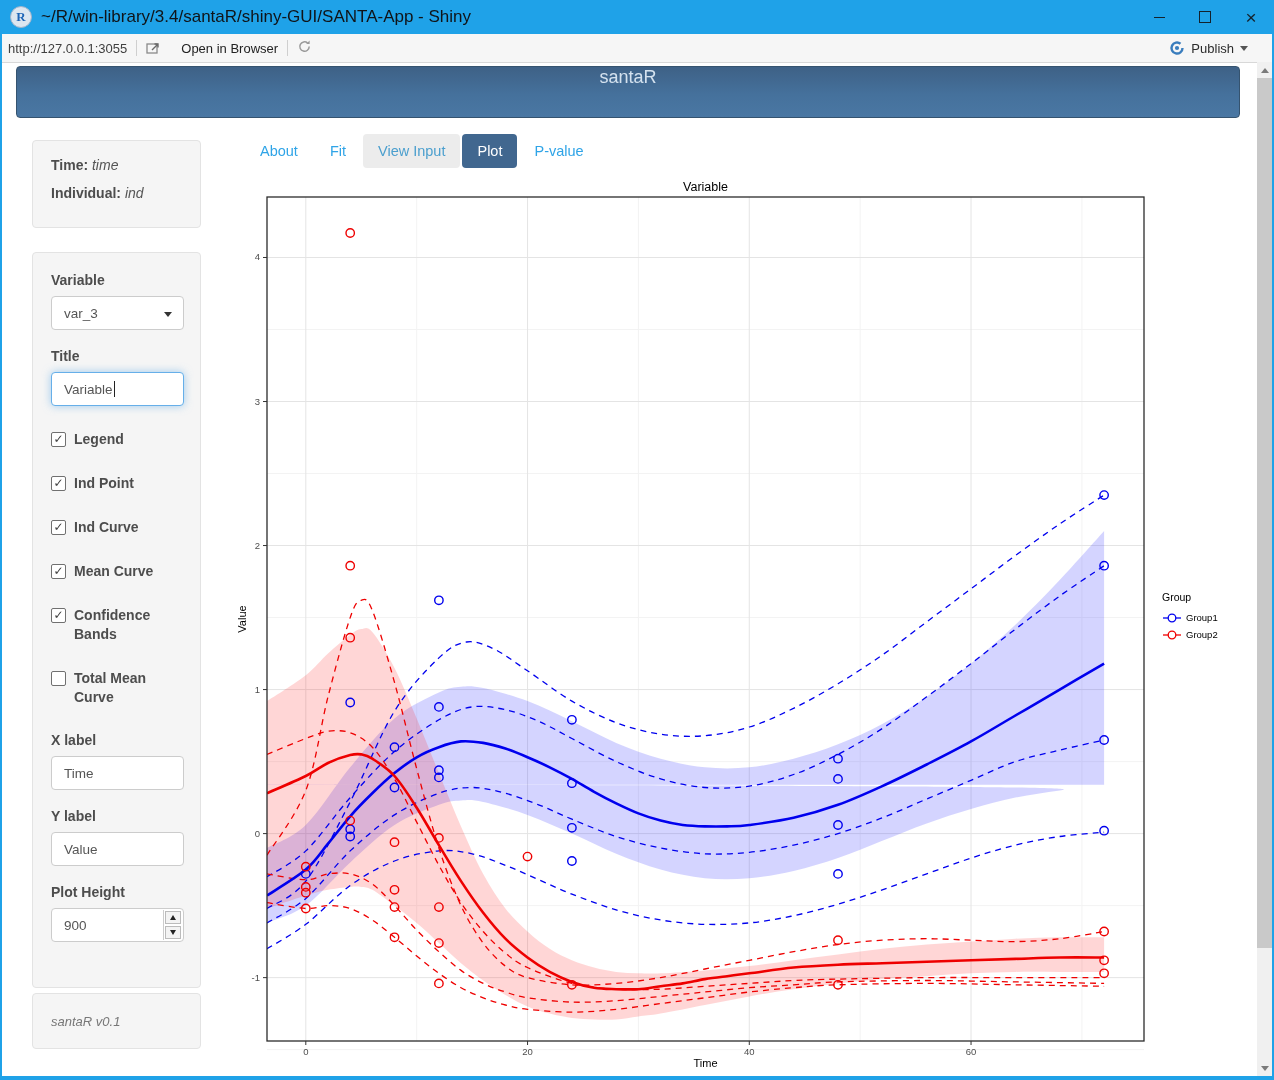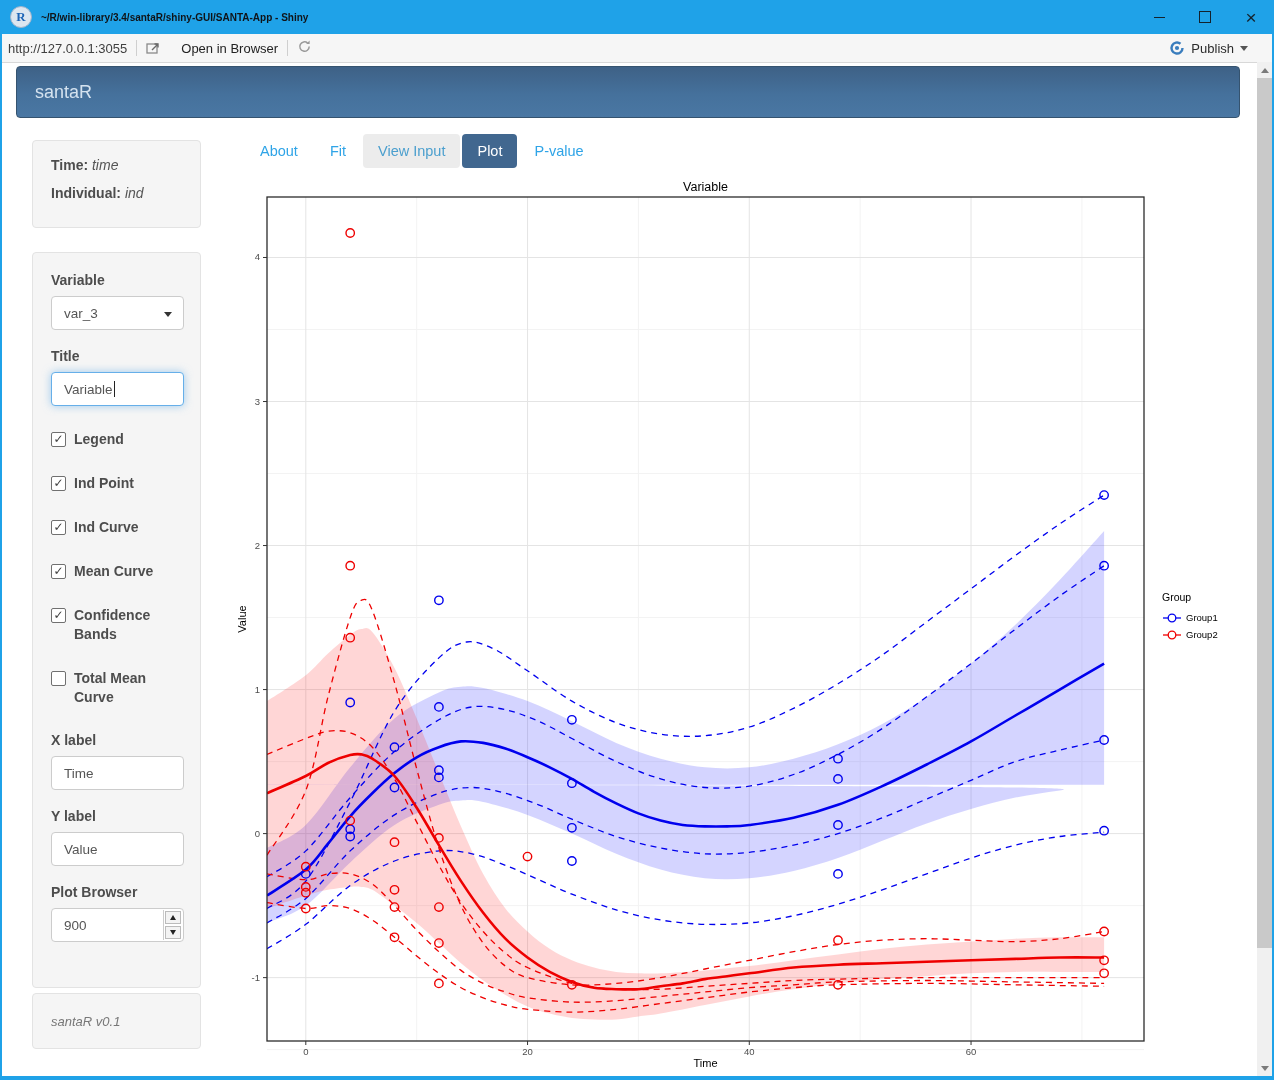--- a/index.html
+++ b/index.html
@@ -6,21 +6,21 @@
   body{
     width:1274px;height:1080px;overflow:hidden;position:relative;
     font-family:"Liberation Sans","DejaVu Sans",sans-serif;
     background:#ffffff;
   }
   
   .titlebar{position:absolute;left:0;top:0;width:1274px;height:34px;background:#1fa2e8;display:flex;align-items:center;}
   .r-logo{width:20px;height:20px;margin-left:10px;border-radius:50%;background:#dde6f0;border:1px solid #9fb4cc;
     display:flex;align-items:center;justify-content:center;font-family:"Liberation Serif",serif;
     font-weight:bold;font-size:13px;color:#1f65b7;}
-  .win-title{margin-left:9px;font-size:10px;color:#101418;font-weight:bold;}
+  .win-title{margin-left:9px;font-size:17px;color:#101418;}
   .win-controls{margin-left:auto;display:flex;height:34px;}
   .win-btn{width:46px;height:34px;display:flex;align-items:center;justify-content:center;color:#14222c;font-size:15px;}
   .glyph-min{display:block;width:11px;border-top:1.5px solid #14222c;}
   .glyph-max{display:block;width:10px;height:10px;border:1.5px solid #14222c;}
   .glyph-close{font-size:19px;line-height:19px;}
   
   .toolbar{position:absolute;left:0;top:34px;width:1274px;height:28px;background:#f6f6f6;border-bottom:1px solid #d8d8d8;
     display:flex;align-items:center;font-size:13px;color:#333;}
   .tb-url{margin-left:8px;color:#404040;}
   .tb-sep{width:1px;height:16px;background:#cfcfcf;margin:0 9px;}
@@ -30,21 +30,21 @@
   .tb-publish{display:flex;align-items:center;gap:6px;margin-right:26px;color:#2c2c2c;}
   .caret-down{width:0;height:0;border-left:4px solid transparent;border-right:4px solid transparent;border-top:5px solid #555;}
   
   .wb{position:absolute;background:#1fa2e8;z-index:60;}
   .wb-left{left:0;top:34px;width:2px;height:1046px;}
   .wb-right{right:0;top:34px;width:2px;height:1046px;}
   .wb-bottom{left:0;top:1076px;width:1274px;height:4px;}
   
   .navbar{position:absolute;left:16px;top:66px;width:1222px;height:50px;border-radius:4px;
     background:linear-gradient(180deg,#3e6186 0%,#45719c 55%,#4a77a3 100%);
-    border:1px solid #35536f;display:flex;align-items:center;}
+    border:1px solid #35536f;display:flex;align-items:center;flex-direction:column;}
   .nav-brand{font-size:18px;color:#d4e2ef;padding:0 18px 0 18px;}
   .nav-item{font-size:15px;color:#bcd0e2;padding:0 15px;line-height:48px;cursor:pointer;}
   .nav-item.active{color:#ffffff;}
   
   .tabs{position:absolute;left:245px;top:134px;display:flex;align-items:center;}
   .tab{font-size:14.5px;padding:9px 15px;border-radius:4px;color:#2fa4e7;margin-right:2px;cursor:pointer;}
   .tab.hover{background:#ececec;color:#4b9fce;}
   .tab.active{background:#41678f;color:#ffffff;}
   
   .well{position:absolute;left:32px;width:169px;background:#f5f5f5;border:1px solid #e3e3e3;border-radius:4px;box-sizing:border-box;}
@@ -197,21 +197,21 @@
   <div class="ctl-label">X label</div>
   <div class="input">
     <span>Time</span>
   </div>
 
   <div class="ctl-label">Y label</div>
   <div class="input">
     <span>Value</span>
   </div>
 
-  <div class="ctl-label">Plot Browser</div>
+  <div class="ctl-label">Plot Height</div>
   <div class="input num-wrap">
     <span>900</span>
     <span class="spinners">
       <span class="spin">
           <span class="tri-up"></span>
         </span>
       <span class="spin">
           <span class="tri-dn"></span>
         </span>
     </span>

